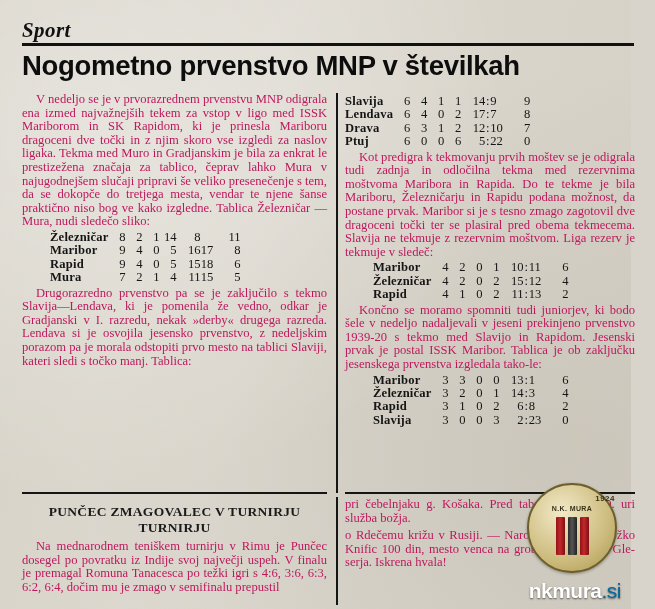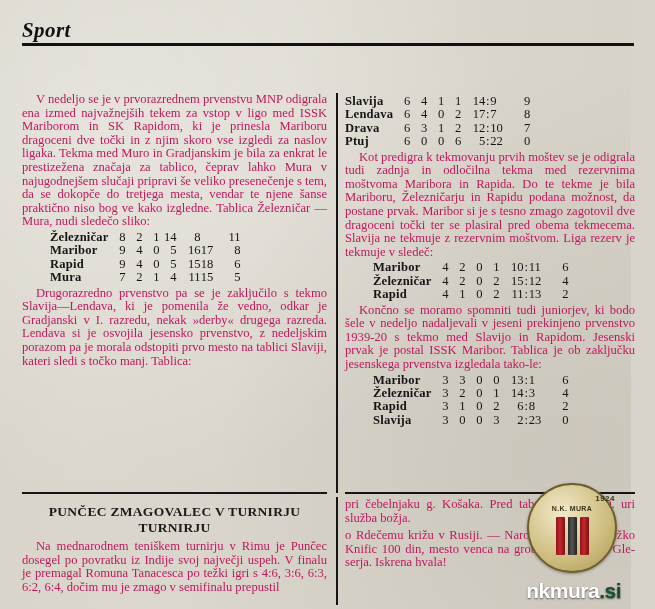--- a/index.html
+++ b/index.html
@@ -237,31 +237,32 @@
     position: absolute;
     right: 10px;
     bottom: 6px;
     font-family: "Liberation Sans", sans-serif;
     font-size: 21px;
     font-weight: bold;
     color: #ffffff;
     text-shadow: 0 1px 2px rgba(0,0,0,0.6);
     letter-spacing: -0.5px;
   }
-  .wm .dom { color: #14532d; font-weight: bold; }
+  .wm .dom { color: #0369a1; font-weight: normal; }
 </style>
 </head>
 <body>
 
 <div class="page">
   <div class="paper-noise"></div>
 
   <div class="sport-head">Sport</div>
   <div class="sport-rule"></div>
 
+  <div class="main-title">Nogometno prvenstvo MNP v številkah</div>
 
   <div class="vdivider"></div>
   <div class="vdivider2"></div>
 
   <div class="col-left">
     <p class="body">V nedeljo se je v prvorazrednem prvenstvu MNP odigrala ena izmed najvažnejših tekem za vstop v ligo med ISSK Mariborom in SK Rapidom, ki je prinesla Mariboru dragoceni dve točki in z njim skoro vse izgledi za naslov ligaka. Tekma med Muro in Gradjanskim je bila za enkrat le prestizežena značaja za tablico, čeprav lahko Mura v najugodnejšem slučaji pripravi še veliko presenečenje s tem, da se dokopče do tretjega mesta, vendar te njene šanse praktično niso bog ve kako izgledne. Tablica Železničar — Mura, nudi sledečo sliko:</p>
 
     <table class="standings indent">
       <tbody>
         <tr>

